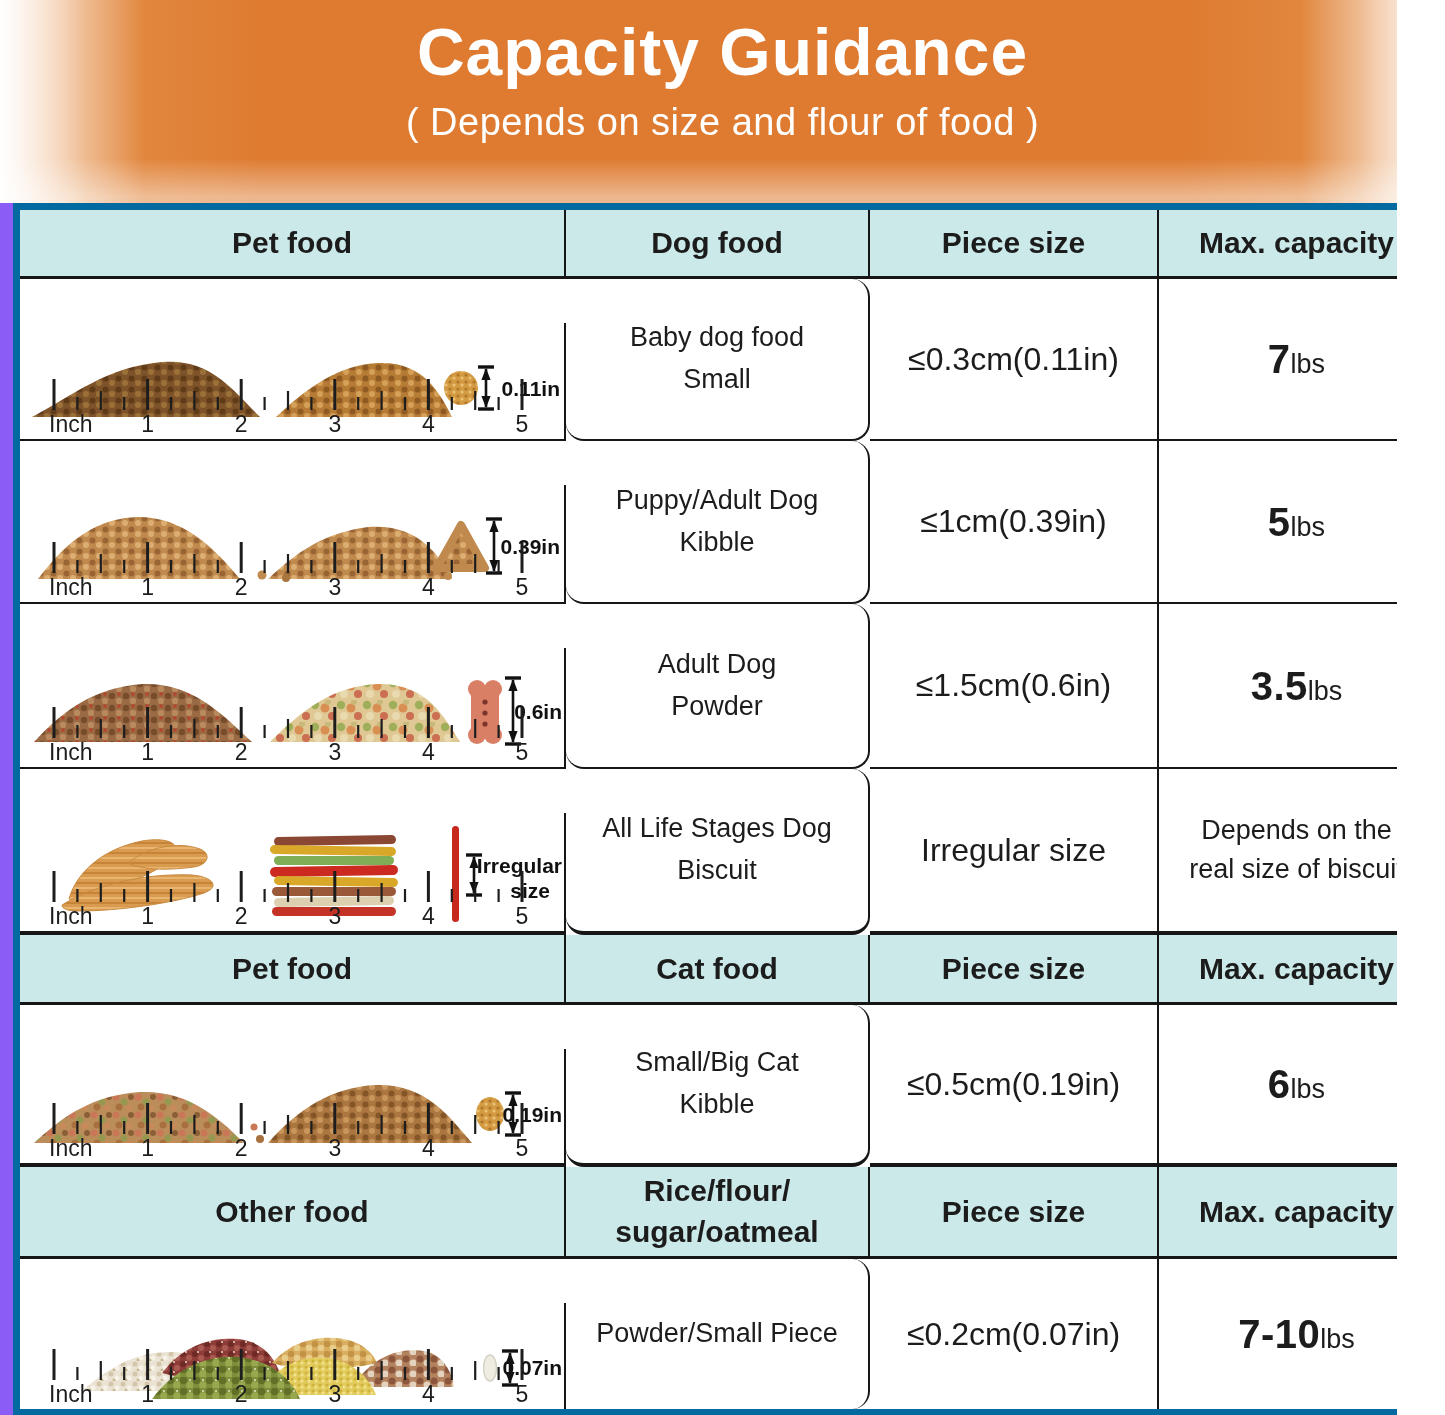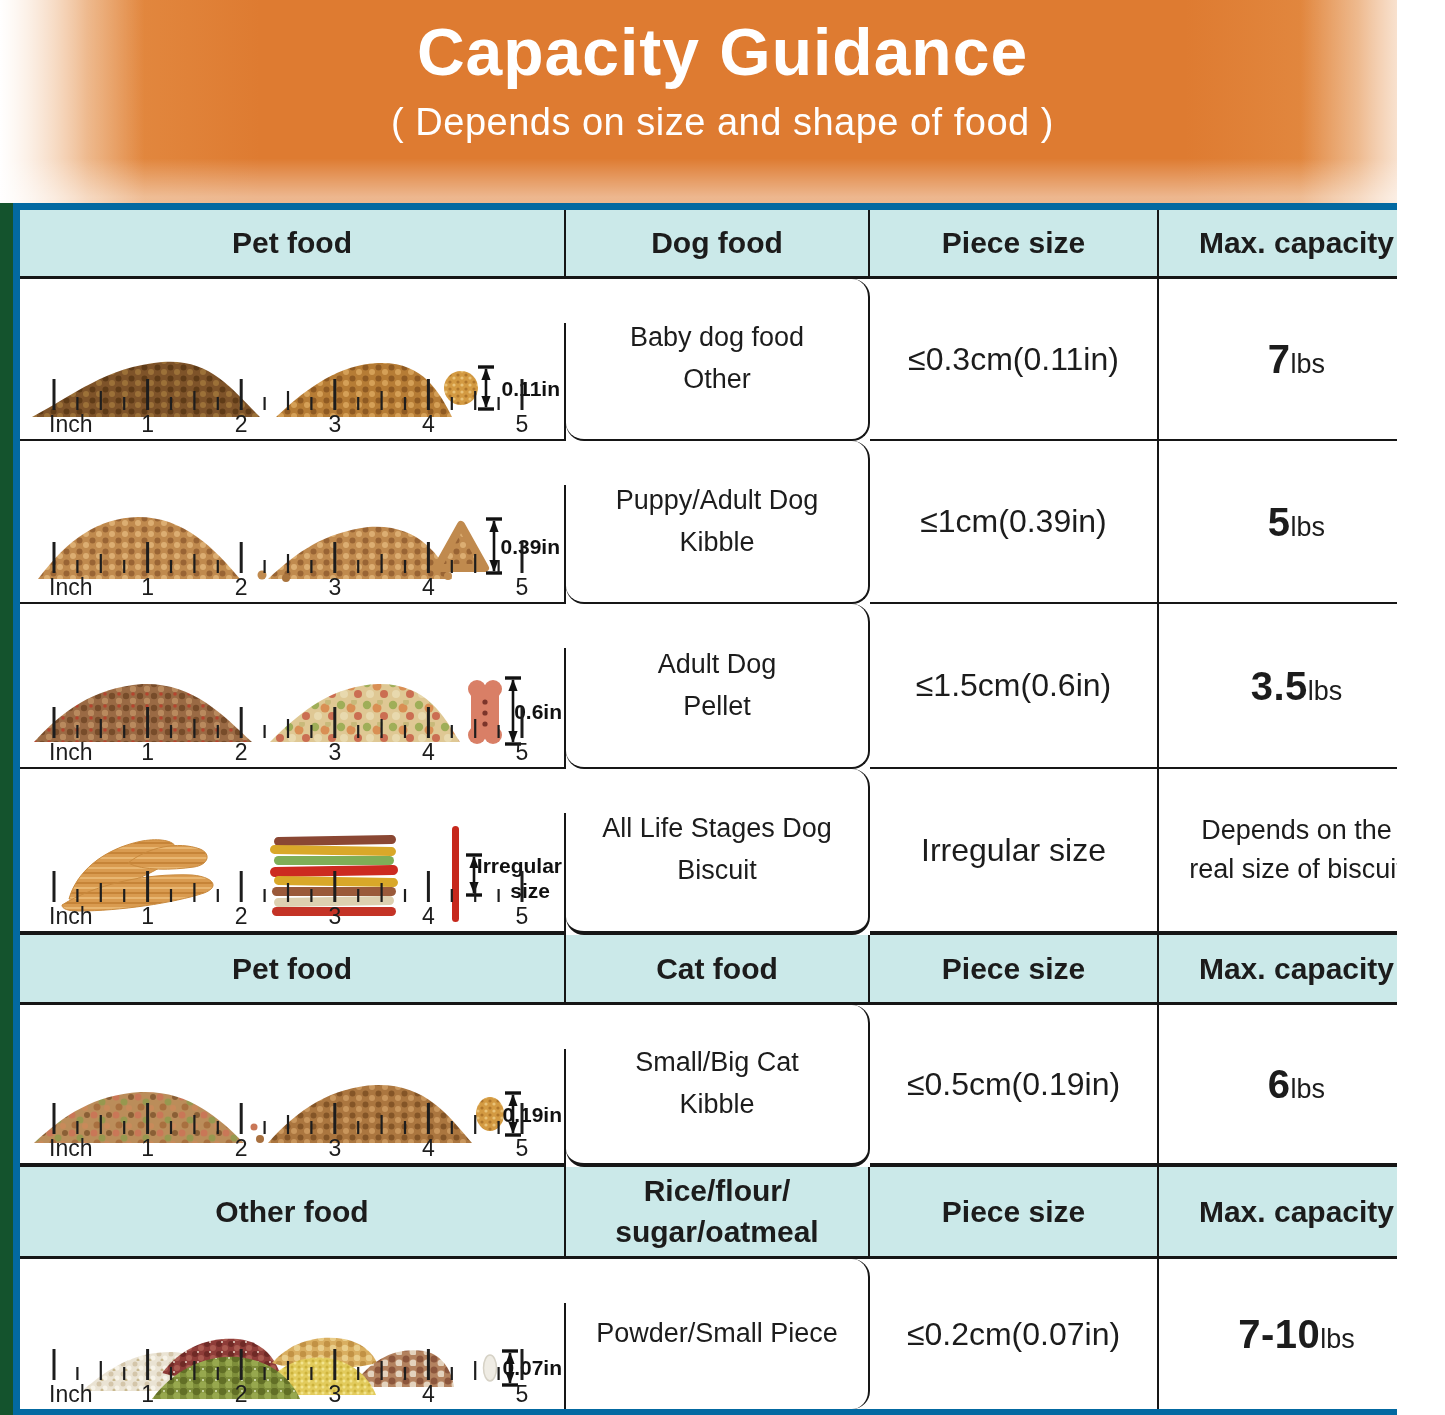--- a/index.html
+++ b/index.html
@@ -1,17 +1,17 @@
 <!DOCTYPE html>
 <html><head>
 <meta charset="utf-8">
 <style>
   html,body{margin:0;padding:0;background:#fff;}
   body{width:1445px;font-family:"Liberation Sans",sans-serif;-webkit-font-smoothing:antialiased;}
-  .page{position:relative;width:1397px;height:1415px;background:#14532d;overflow:hidden;}
+  .page{position:relative;width:1397px;height:1415px;background:#8b5cf6;overflow:hidden;}
 
   
   .banner{
     position:absolute;left:0;top:0;width:1445px;height:203px;
     background:
       linear-gradient(180deg, rgba(255,255,255,0) 78%, rgba(255,255,255,.45) 97%),
       linear-gradient(90deg, #ffffff 0%, rgba(255,255,255,0) 10%, rgba(255,255,255,0) 90%, #ffffff 100%),
       linear-gradient(90deg, #f3c096 0.5%, #e38c44 6%, #de7b31 18%, #de7b31 82%, #e38c44 94%, #f3c096 99.5%);
     display:flex;flex-direction:column;align-items:center;justify-content:flex-start;
     color:#fff;text-align:center;
@@ -145,21 +145,21 @@
         <circle cx="4" cy="4" r="3.5" fill="#8c563c"></circle>
         <circle cx="11" cy="8" r="3.5" fill="#e3d2bd"></circle>
     </pattern>
   </defs>
 </svg>
 
 <div class="page">
 
   <div class="banner">
     <div class="title">Capacity Guidance</div>
-    <div class="subtitle">( Depends on size and shape of food )</div>
+    <div class="subtitle">( Depends on size and flour of food )</div>
   </div>
 
   <div class="tbl">
 
     <div class="cell hdr">Pet food</div>
     <div class="cell hdr">Dog food</div>
     <div class="cell hdr">Piece size</div>
     <div class="cell hdr lastcol">Max. capacity</div>
 
     <div class="cell foodcell">
@@ -202,21 +202,21 @@
           <text x="101.6" y="55" text-anchor="middle">1</text>
           <text x="195.2" y="55" text-anchor="middle">2</text>
           <text x="288.8" y="55" text-anchor="middle">3</text>
           <text x="382.4" y="55" text-anchor="middle">4</text>
           <text x="476.0" y="55" text-anchor="middle">5</text>
         </svg>
     </div>
     <div class="cell namecell">
       <div>
           <div>Baby dog food</div>
-          <div>Other</div>
+          <div>Small</div>
         </div>
     </div>
     <div class="cell piececell">≤0.3cm(0.11in)</div>
     <div class="cell capcell lastcol">
       <div><span class="cap-num">7</span><span class="cap-unit">lbs</span></div>
     </div>
 
     <div class="cell foodcell">
       <svg class="art" viewBox="0 0 540 105">
         <path d="M14,86 C44,46 74,25 114,24 C160,24 190,55 216,86 Z" fill="url(#pat-tan)"></path>
@@ -324,21 +324,21 @@
           <text x="101.6" y="55" text-anchor="middle">1</text>
           <text x="195.2" y="55" text-anchor="middle">2</text>
           <text x="288.8" y="55" text-anchor="middle">3</text>
           <text x="382.4" y="55" text-anchor="middle">4</text>
           <text x="476.0" y="55" text-anchor="middle">5</text>
         </svg>
     </div>
     <div class="cell namecell">
       <div>
           <div>Adult Dog</div>
-          <div>Pellet</div>
+          <div>Powder</div>
         </div>
     </div>
     <div class="cell piececell">≤1.5cm(0.6in)</div>
     <div class="cell capcell lastcol">
       <div><span class="cap-num">3.5</span><span class="cap-unit">lbs</span></div>
     </div>
 
     <div class="cell foodcell sep">
       <svg class="art" viewBox="0 0 540 105">
         <g>

